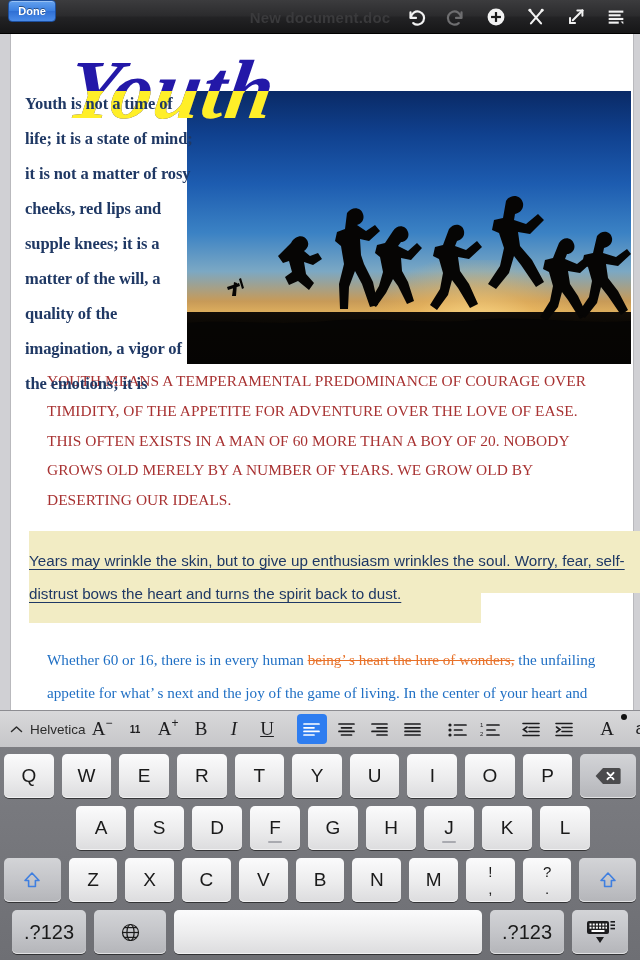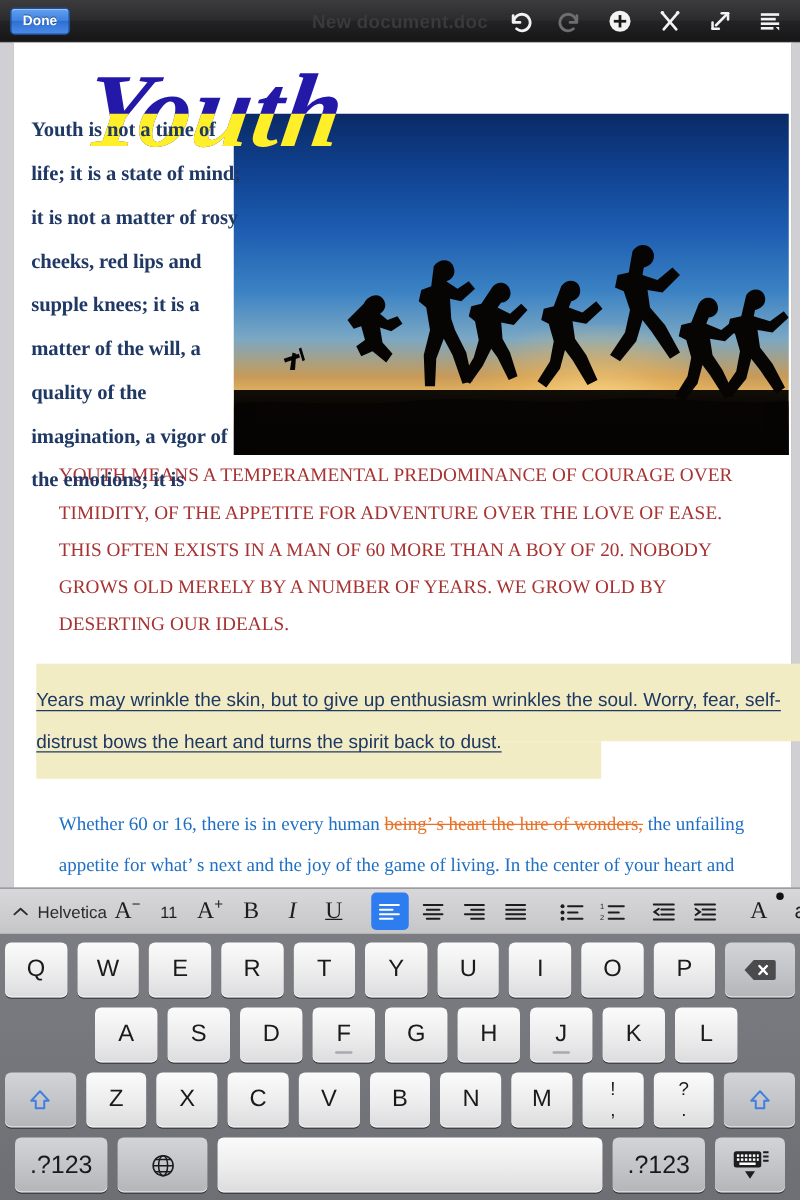--- a/index.html
+++ b/index.html
@@ -8,21 +8,21 @@
     font-family:"Liberation Sans", sans-serif;
     background:#c8c8cc;
     -webkit-font-smoothing:antialiased;
   }
 
   
   #topbar{
     position:absolute; left:0; top:0; width:640px; height:34px;
     background:linear-gradient(to bottom,#3c3c3e 0%,#2b2b2d 48%,#232325 52%,#161617 100%);
     border-bottom:1px solid #000;
-    display:flex; align-items:center;
+    display:flex; align-items:flex-start;
   }
   #done-btn{
     margin-left:8px; width:48px; height:22px;
     background:linear-gradient(to bottom,#64a2ef 0%,#3b7fe0 50%,#2f6fd4 51%,#4b8ce8 100%);
     border:1px solid #1d4f9e; border-radius:4px;
     color:#fff; font-size:11px; font-weight:bold;
     display:flex; align-items:center; justify-content:center;
     text-shadow:0 -1px 0 rgba(0,0,0,.45);
     box-shadow:inset 0 1px 0 rgba(255,255,255,.35);
   }
@@ -127,21 +127,21 @@
     display:flex; align-items:flex-end; gap:7px;
     margin-left:10px; width:150px; color:#2b2b2b; font-size:13.5px;
   }
   .fmt-grp{ display:flex; align-items:center; }
   .fb{
     height:30px; min-width:27px; display:flex; align-items:center; justify-content:center;
     color:#1d1d1f; margin:0 3px;
   }
   .fb.on{ background:#2e7df0; border-radius:4px; width:30px; }
   .fb.on svg line{ stroke:#fff; }
-  #fsize{ font-size:13px; font-weight:400; color:#1d1d1f; width:22px; }
+  #fsize{ font-size:10px; font-weight:700; color:#1d1d1f; width:22px; }
   .aminus,.aplus{ position:relative; font-family:"Liberation Serif",serif; font-size:19px; }
   .aminus sup,.aplus sup{ font-size:12px; position:relative; top:-6px; left:0px; font-family:"Liberation Sans",sans-serif; }
   .colorA{ position:relative; font-family:"Liberation Serif",serif; font-size:19px; }
   .colorA .dot{ position:absolute; right:-6px; top:0px; width:6px; height:6px; border-radius:50%; background:#111; }
   .colorAB{ position:relative; font-size:17px; }
 
   
   #keyboard{
     position:absolute; left:0; top:748px; width:640px; height:212px;
     background:linear-gradient(to bottom,#7c7d82 0%,#6e6f74 100%);

